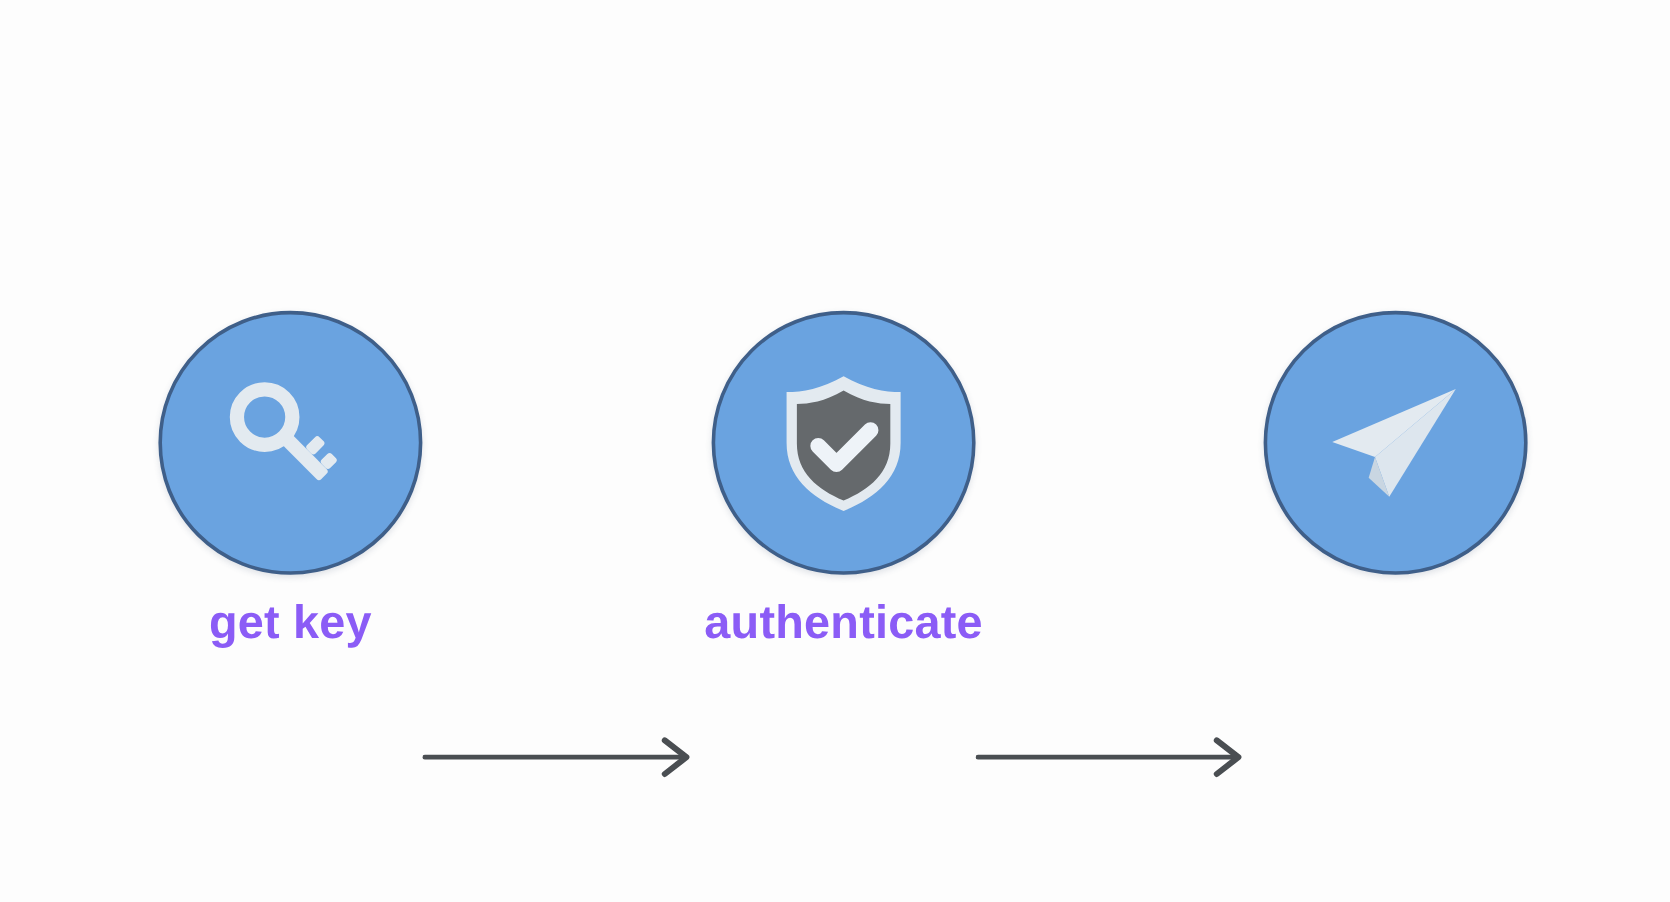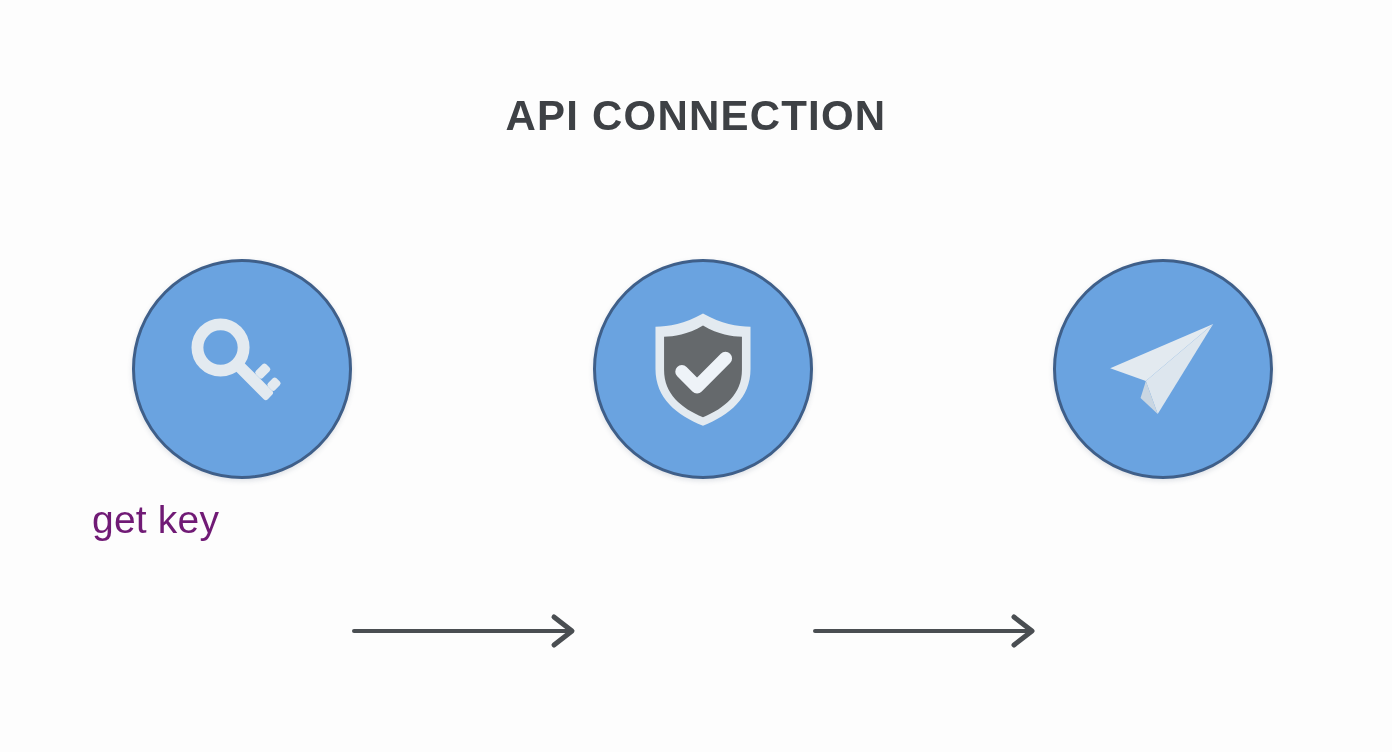--- a/index.html
+++ b/index.html
@@ -88,37 +88,37 @@
     height: 44px;
   }
   .connector-1 { left: 352px; width: 242px; }
   .connector-2 { left: 813px; width: 241px; }
   .connector svg { display: block; width: 100%; height: 100%; }
 
   
   .node-label {
     position: absolute;
     top: 498px;
+    text-align: center;
     font-size: 39px;
-    font-weight: 400;
-    color: #701a75;
+    font-weight: 700;
+    color: #8b5cf6;
     font-family: "Liberation Sans", sans-serif;
     white-space: nowrap;
     letter-spacing: 0.2px;
   }
   .label-1 { left: 92px;  width: 300px; }
   .label-2 { left: 553px; width: 300px; }
   .label-3 { left: 1013px; width: 300px; }
 </style>
 </head>
 <body>
 
 <div id="diagram-root">
 
-  <div class="diagram-title">API CONNECTION</div>
 
   <div class="flow-row">
 
     <div class="node node-1">
       <div class="node-circle">
         <svg class="node-icon" viewBox="0 0 100 100">
           <g transform="rotate(-45 50 50)">
 
             <circle cx="50" cy="27" r="17.5" fill="none" stroke="#e3eaf0" stroke-width="9"></circle>
 
@@ -167,14 +167,15 @@
           <path d="M88 16 L46 84 L37 59 Z" fill="#dde6ee"></path>
 
           <path d="M37 59 L46 84 L33 72 Z" fill="#c9d6e2"></path>
         </svg>
       </div>
     </div>
 
   </div>
 
   <div class="node-label label-1">get key</div>
+  <div class="node-label label-2">authenticate</div>
 
 </div>
 
 </body></html>

